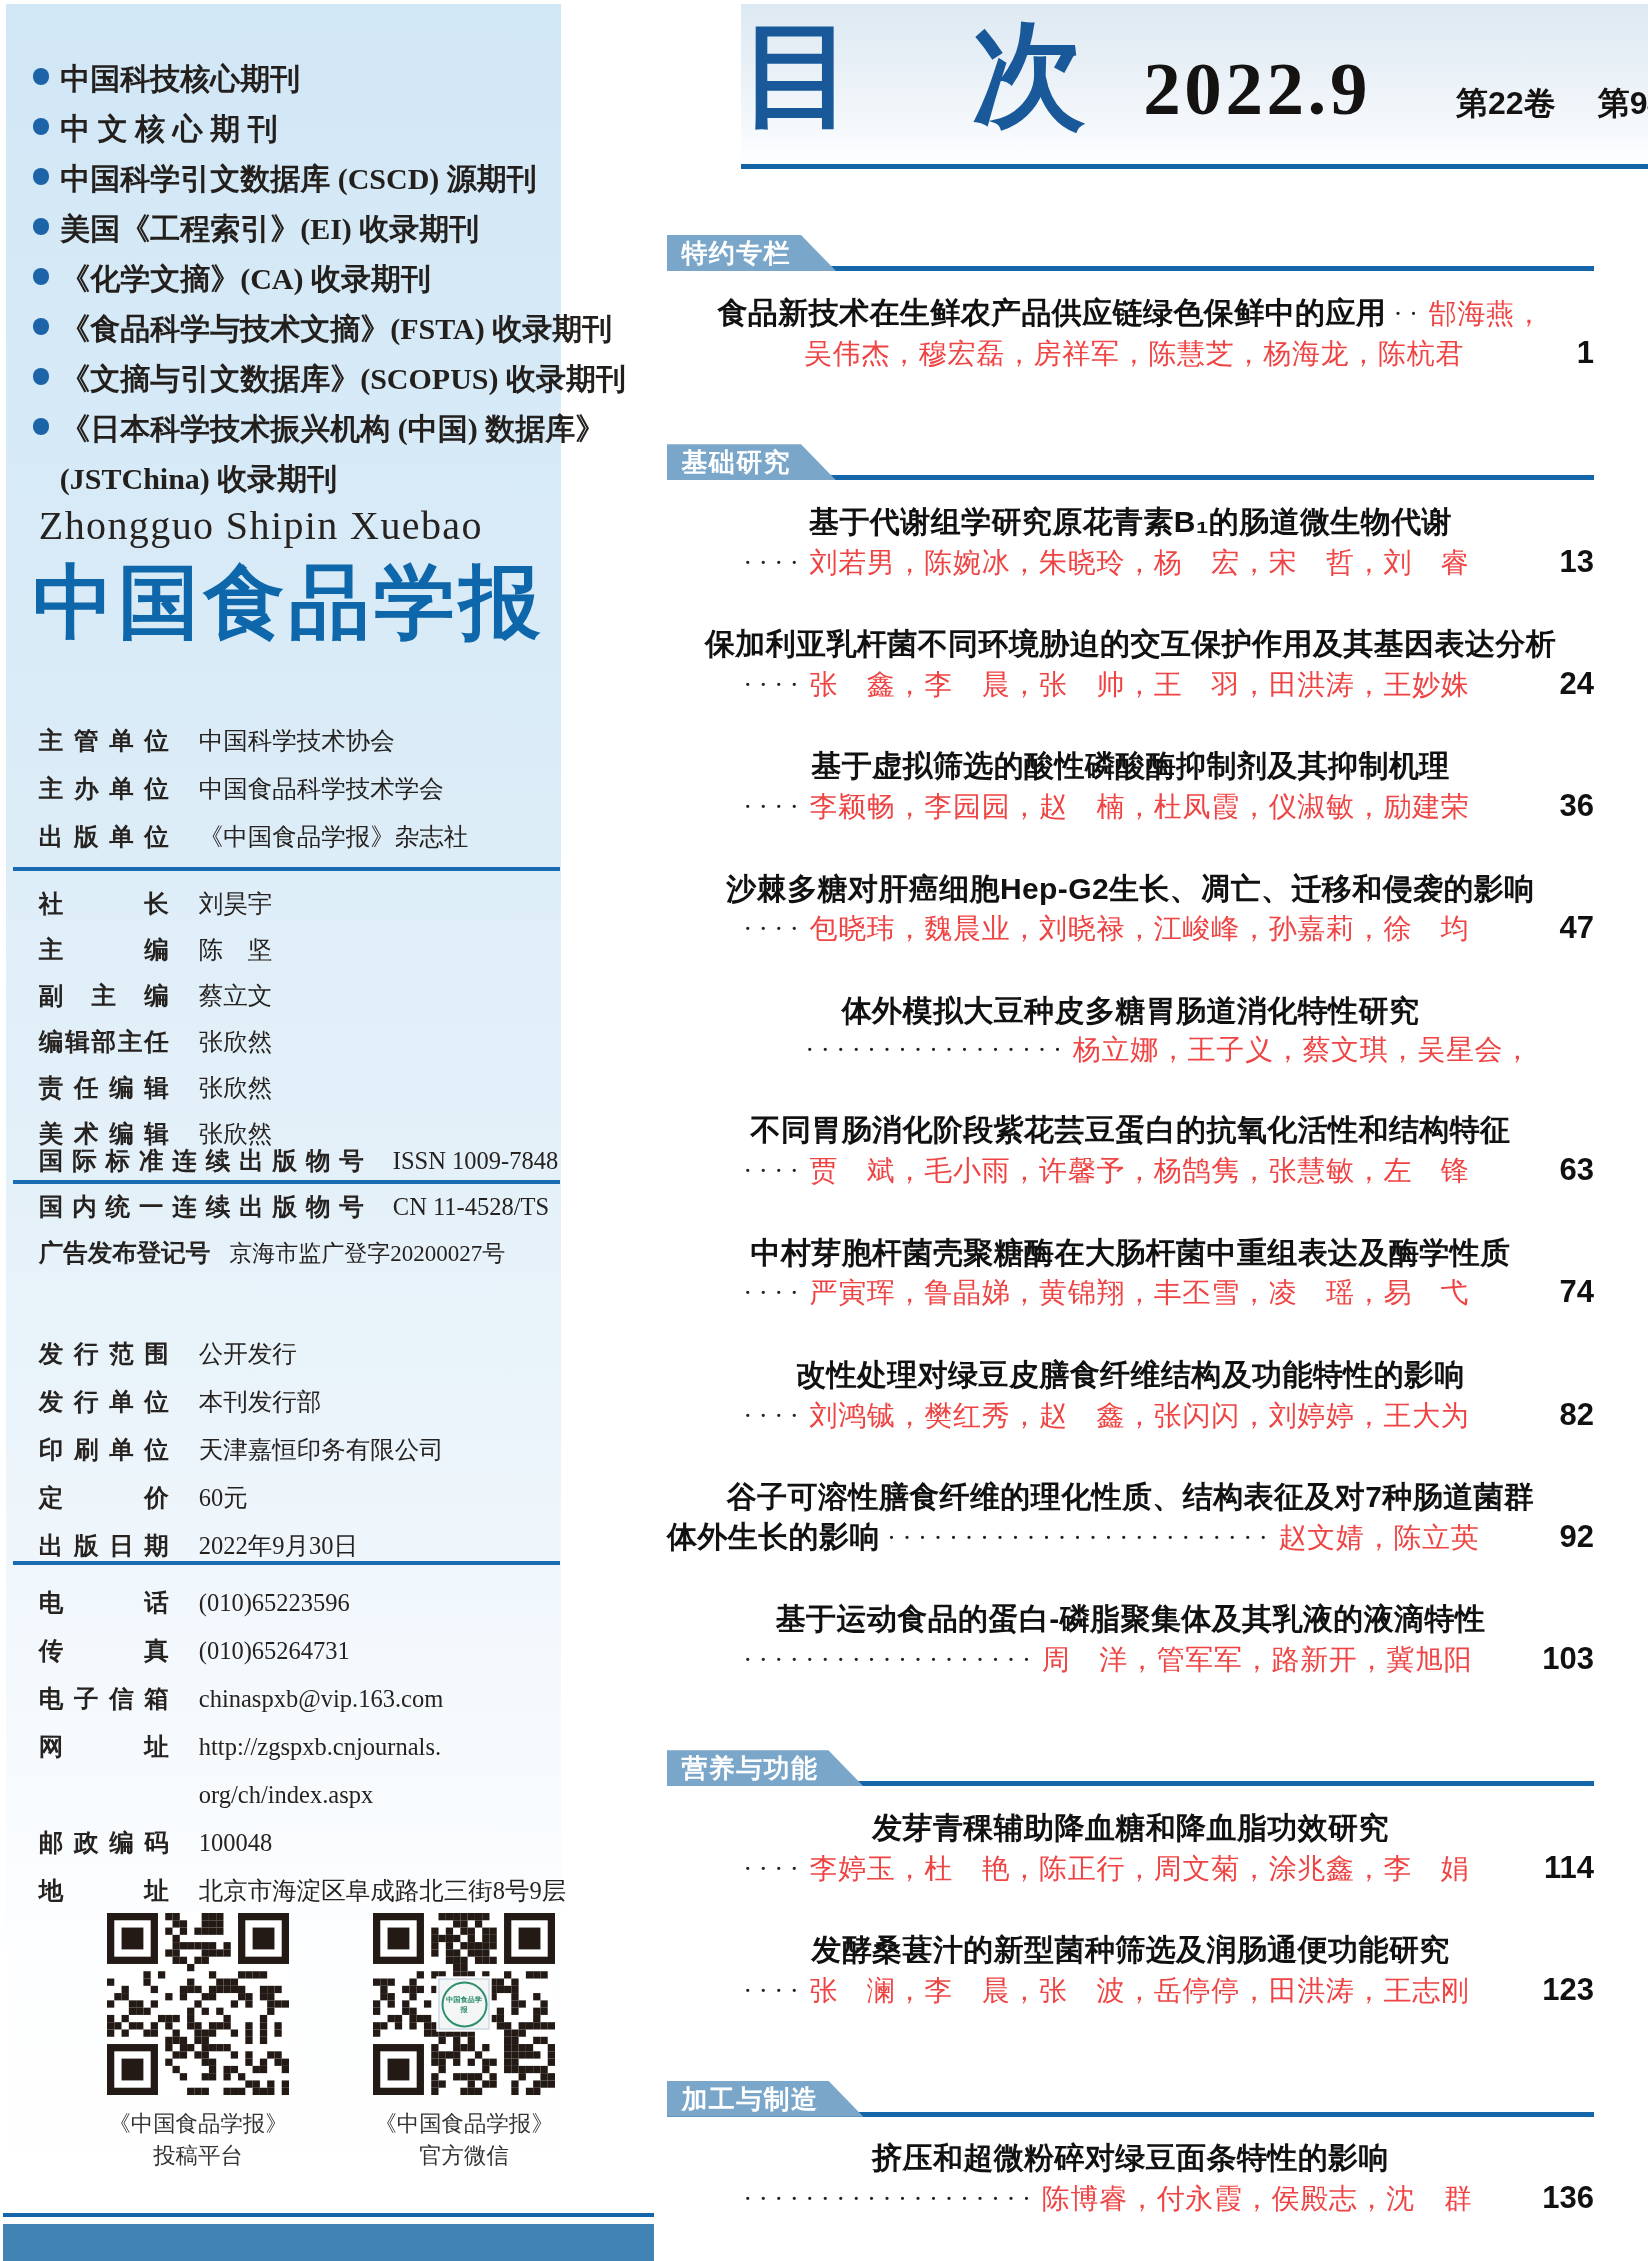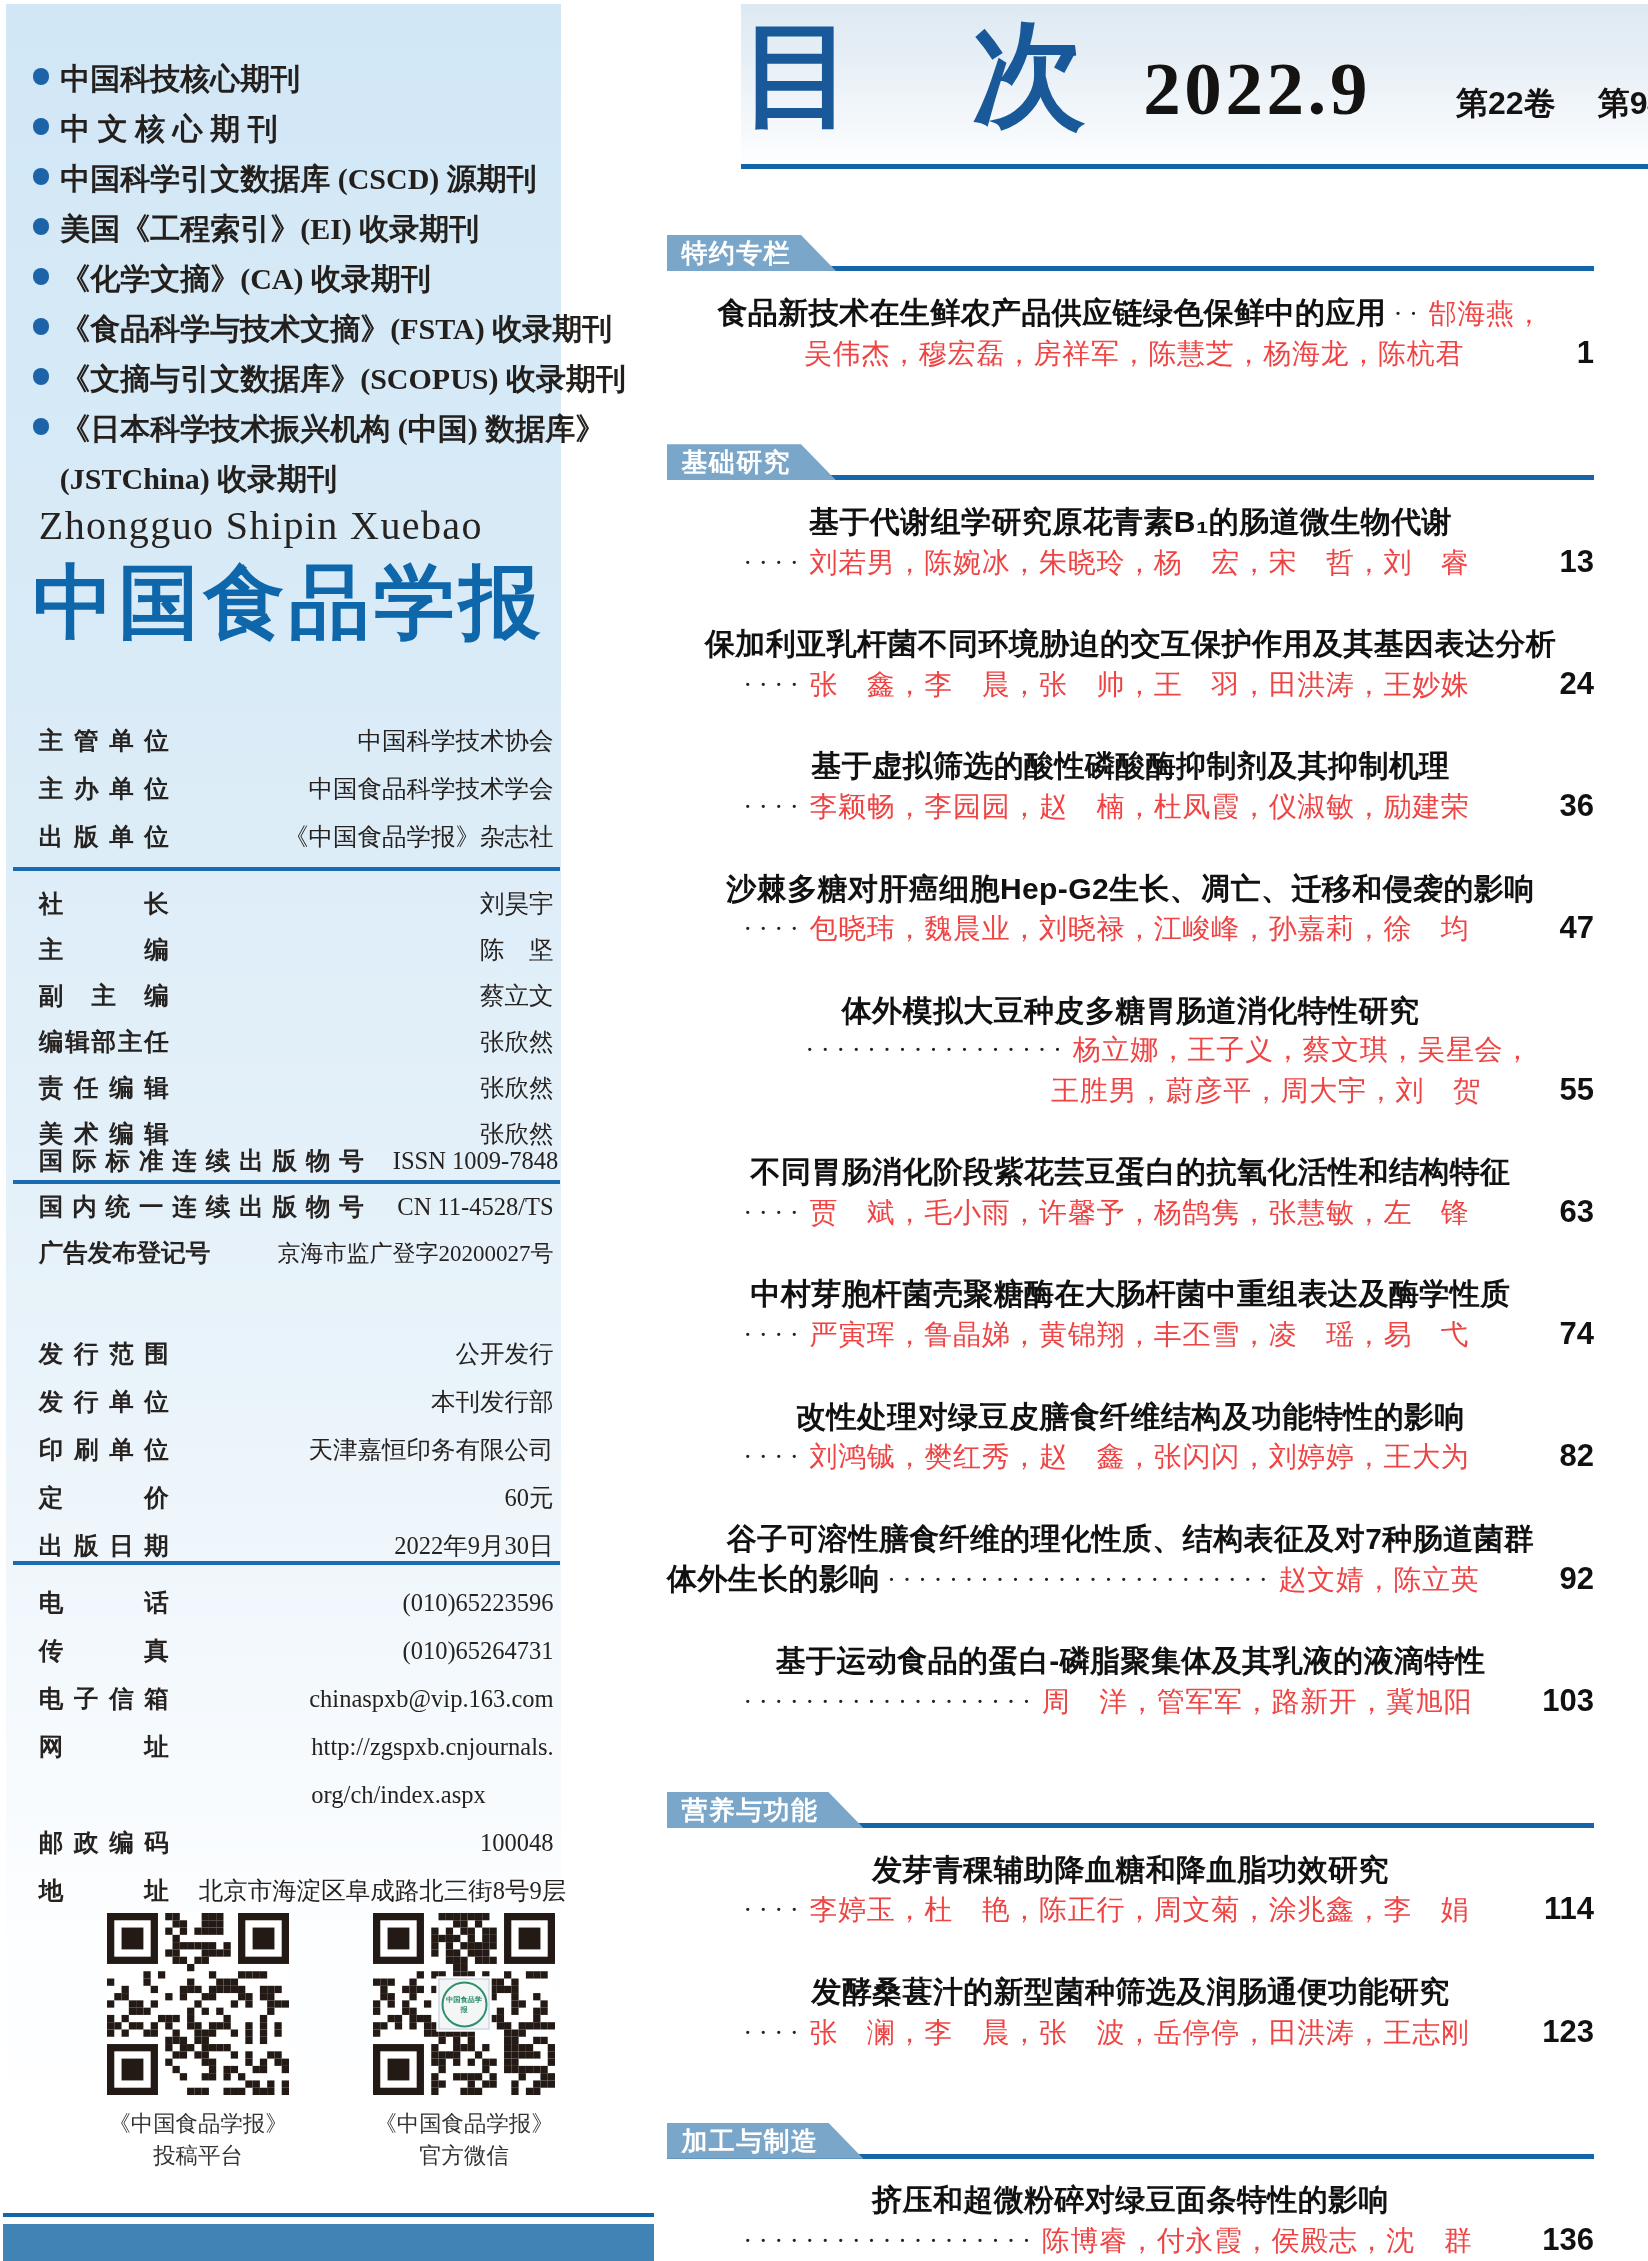--- a/index.html
+++ b/index.html
@@ -12,21 +12,21 @@
   .bullet-item{display:flex;align-items:baseline;line-height:50px;
                font-family:"Liberation Serif",serif;font-weight:700;font-size:30px;color:#231f1c;white-space:nowrap;}
   .bullet-item .dot{flex:0 0 auto;width:16.6px;height:16.6px;border-radius:50%;background:#1c63a8;
                     margin-right:10.8px;position:relative;top:-2.9px;align-self:center;}
   .bullet-item.cont{padding-left:27px;}
   .pinyin{position:absolute;left:33px;top:498px;font-family:"Liberation Serif",serif;
           font-size:40px;letter-spacing:1.4px;color:#262220;white-space:nowrap;}
   .brand{position:absolute;left:27px;top:545px;font-weight:900;font-size:81px;letter-spacing:4.3px;
          color:#0d67aa;white-space:nowrap;font-family:"Liberation Sans",sans-serif;}
   .info-block{position:absolute;left:33px;right:7.2px;}
-  .info-row{display:flex;align-items:baseline;white-space:nowrap;justify-content:space-between;}
+  .info-row{display:flex;align-items:baseline;white-space:nowrap;}
   .info-row .lbl{font-weight:700;font-size:24.5px;color:#262220;width:130px;
                  text-align:justify;text-align-last:justify;flex:0 0 auto;}
   .info-row .val{font-family:"Liberation Serif",serif;font-size:24.5px;color:#262220;margin-left:30px;}
   .org-rows .info-row,.pub-rows .info-row,.contact-rows .info-row{line-height:48px;}
   .staff-rows .info-row{line-height:46px;}
   .issn-rows .info-row{line-height:46px;}
   .issn-rows .info-row .lbl{width:auto;min-width:0;text-align-last:auto;}
   .issn-rows .info-row:nth-child(-n+2) .lbl{width:325px;text-align-last:justify;}
   .issn-rows .info-row:nth-child(3) .val{margin-left:19px;font-size:23px;}
   .issn-rows .info-row .val{margin-left:29px;}
@@ -709,24 +709,20 @@
           </div>
         </div>
         <div class="article">
           <div class="art-line first">
             <span class="seg-title">体外模拟大豆种皮多糖胃肠道消化特性研究</span>
           </div>
           <div class="art-line follow" style="padding-left: 69px;">
             <span class="seg-leader">·················</span>
             <span class="seg-authors">杨立娜，王子义，蔡文琪，吴星会，</span>
           </div>
-          <div class="art-line follow" style="padding-left: 384px;">
-            <span class="seg-authors">王胜男，蔚彦平，周大宇，刘　贺</span>
-            <span class="pageno">55</span>
-          </div>
         </div>
         <div class="article">
           <div class="art-line first">
             <span class="seg-title">不同胃肠消化阶段紫花芸豆蛋白的抗氧化活性和结构特征</span>
           </div>
           <div class="art-line follow" style="padding-left: 69px;">
             <span class="seg-leader">····</span>
             <span class="seg-authors">贾　斌，毛小雨，许馨予，杨鹄隽，张慧敏，左　锋</span>
             <span class="pageno">63</span>
           </div>

